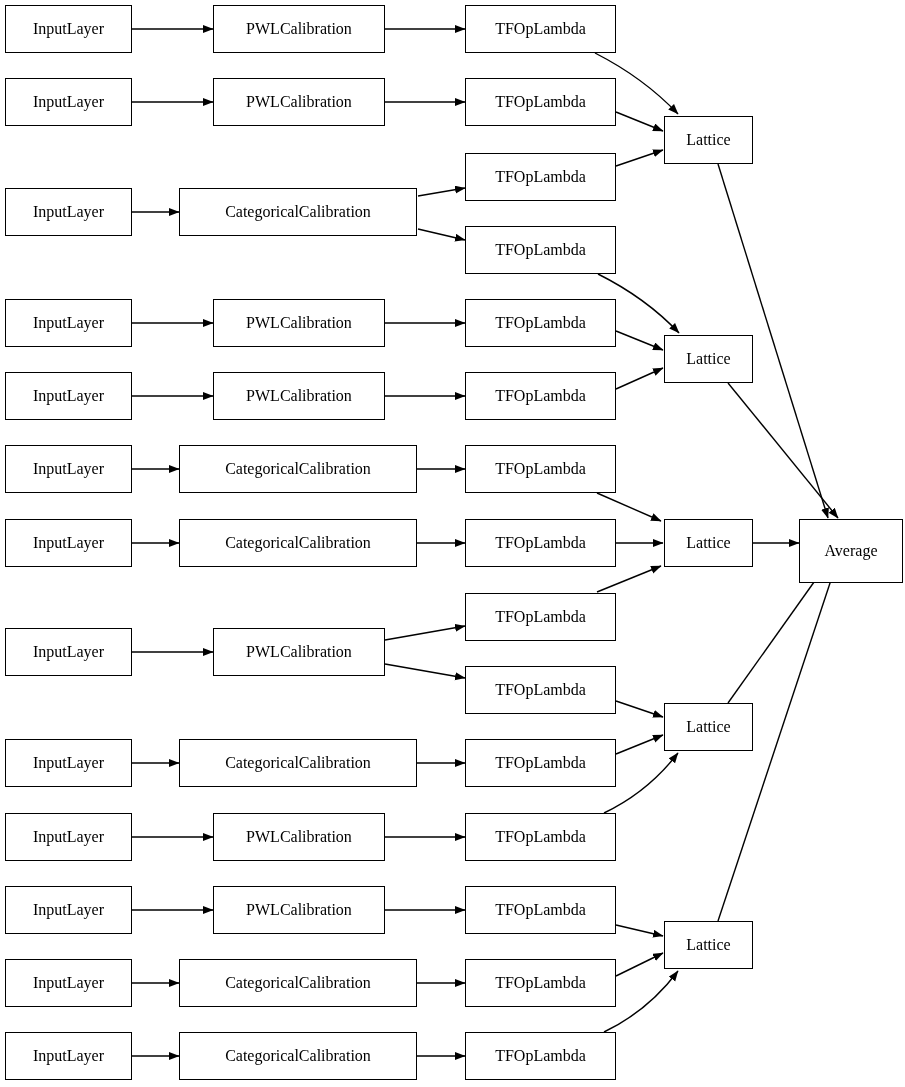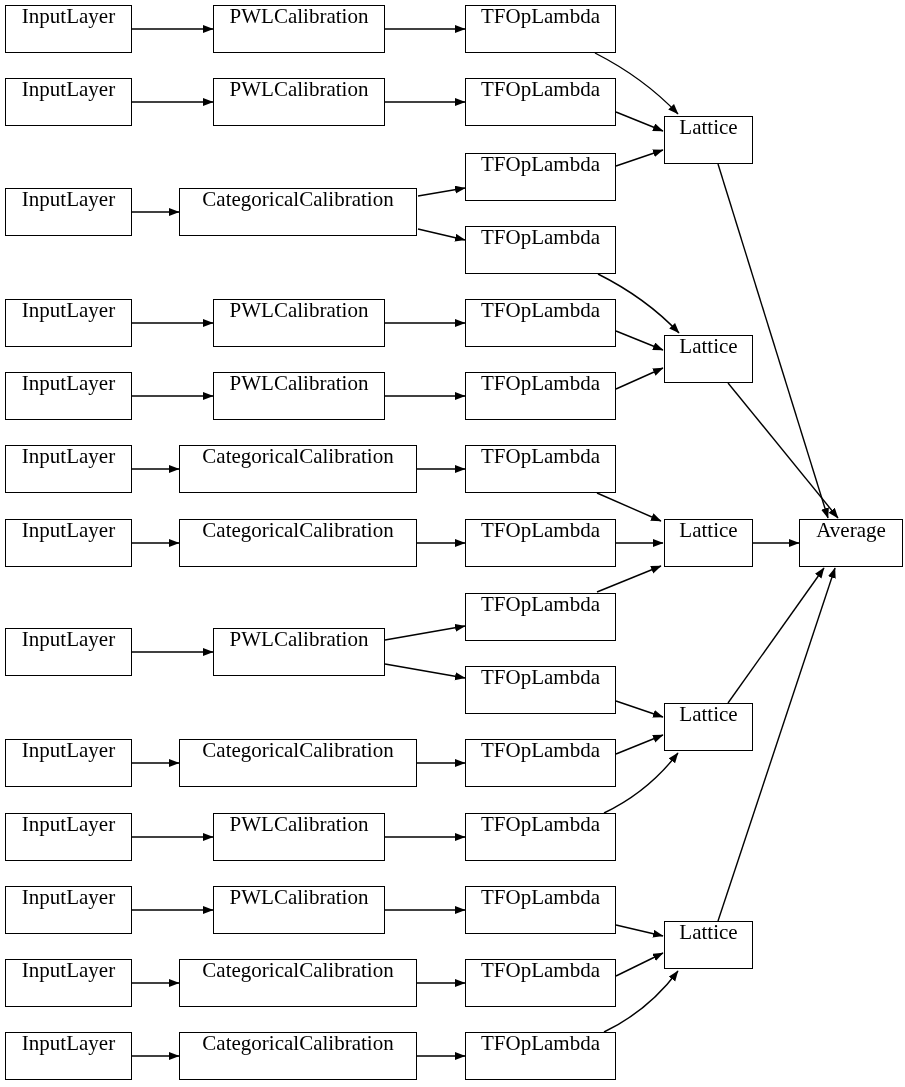--- a/index.html
+++ b/index.html
@@ -23,23 +23,23 @@
     stroke-width: 1.4;
     fill: none;
   }
   #arrow path { fill: var(--edge-color, #000000); }
   .node {
     position: absolute;
     box-sizing: border-box;
     border: 1.6px solid var(--node-border, #000000);
     background: var(--node-fill, #ffffff);
     display: flex;
-    align-items: flex-start;
+    align-items: center;
     justify-content: center;
-    font-size: 21px;
+    font-size: 16px;
     color: var(--text-color, #000000);
     white-space: nowrap;
     line-height: 1;
   }
 </style>
 </head>
 <body>
 
 <div id="canvas">
   <svg id="edges" viewBox="0 0 905 1087" xmlns="http://www.w3.org/2000/svg">
@@ -229,17 +229,17 @@
       </div>
       <div class="node" style="left: 664px; top: 519px; width: 89px; height: 48px;">
         <span>Lattice</span>
       </div>
       <div class="node" style="left: 664px; top: 703px; width: 89px; height: 48px;">
         <span>Lattice</span>
       </div>
       <div class="node" style="left: 664px; top: 921px; width: 89px; height: 48px;">
         <span>Lattice</span>
       </div>
-      <div class="node" style="left: 799px; top: 519px; width: 104px; height: 48px;">
+      <div class="node" style="left: 799px; top: 519px; width: 104px; height: 64px;">
         <span>Average</span>
       </div>
     </div>
 </div>
 
 </body></html>

